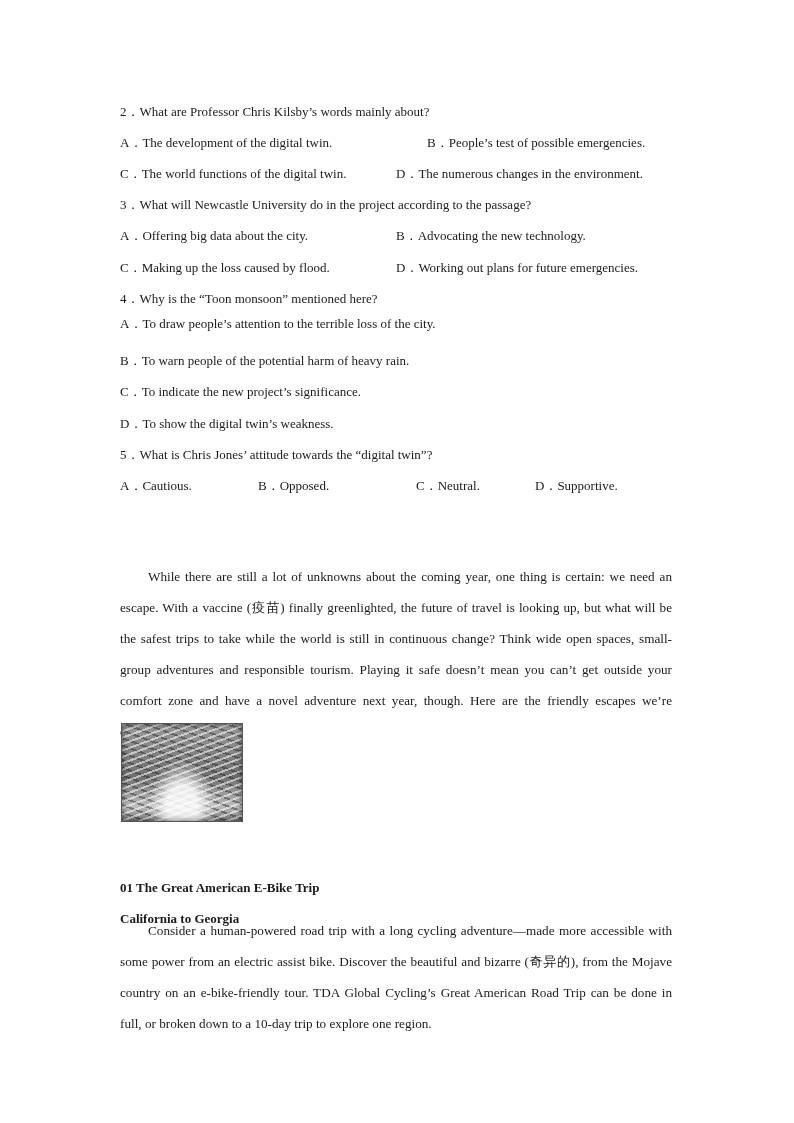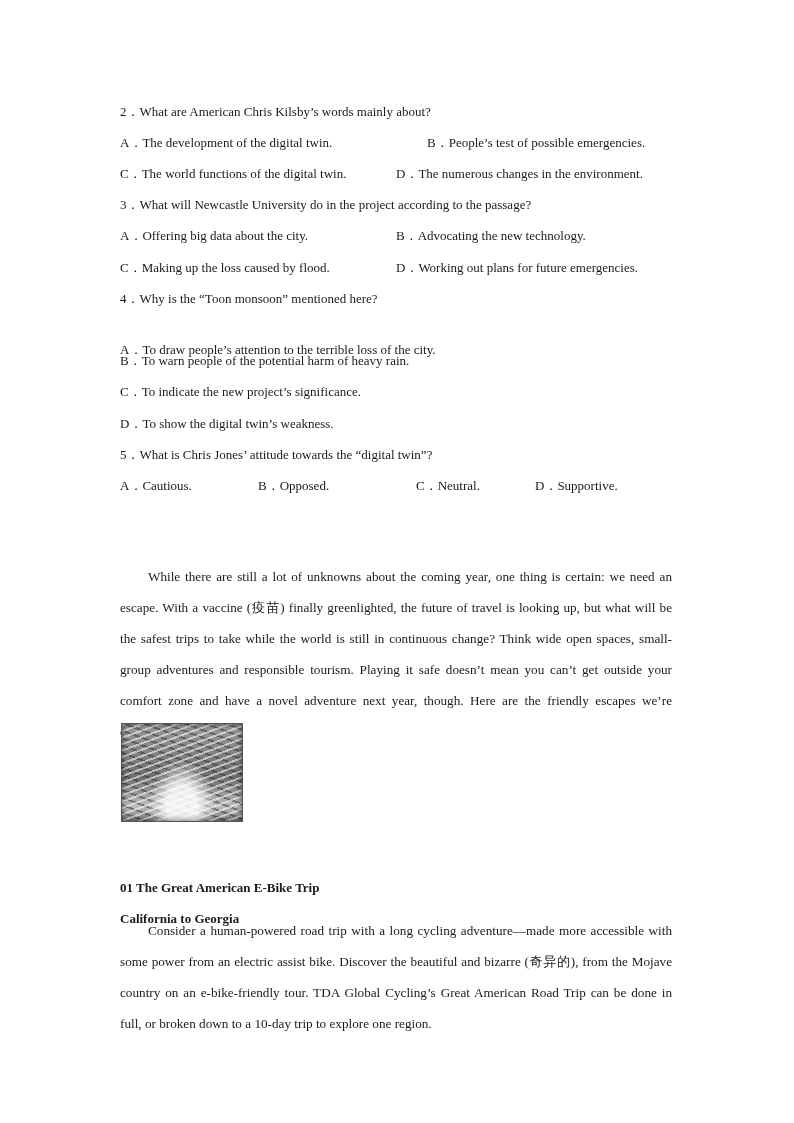--- a/index.html
+++ b/index.html
@@ -22,39 +22,39 @@
         repeating-linear-gradient(160deg, rgba(255,255,255,0.55) 0 2px, transparent 2px 6px),
         repeating-linear-gradient(20deg, rgba(40,40,40,0.45) 0 2px, transparent 2px 7px),
         linear-gradient(180deg, #9a9a9a 0%, #6e6e6e 55%, #bdbdbd 85%, #7a7a7a 100%);
       box-shadow: inset 0 0 6px rgba(0,0,0,0.6);
     }
   </style>
 </head>
 <body>
 
 <div class="line" style="top:104px;">
-  <span>2．</span><span>What are American Chris Kilsby’s words mainly about?</span>
+  <span>2．</span><span>What are Professor Chris Kilsby’s words mainly about?</span>
 </div>
 <div class="opt" style="left:120px;top:135px;"><span>A．</span><span>The development of the digital twin.</span></div>
 <div class="opt" style="left:396px;top:135px;margin-left:31px;"><span>B．</span><span>People’s test of possible emergencies.</span></div>
 <div class="opt" style="left:120px;top:166px;"><span>C．</span><span>The world functions of the digital twin.</span></div>
 <div class="opt" style="left:396px;top:166px;"><span>D．</span><span>The numerous changes in the environment.</span></div>
 
 <div class="line" style="top:197px;">
   <span>3．</span><span>What will Newcastle University do in the project according to the passage?</span>
 </div>
 <div class="opt" style="left:120px;top:228px;"><span>A．</span><span>Offering big data about the city.</span></div>
 <div class="opt" style="left:396px;top:228px;"><span>B．</span><span>Advocating the new technology.</span></div>
 <div class="opt" style="left:120px;top:260px;"><span>C．</span><span>Making up the loss caused by flood.</span></div>
 <div class="opt" style="left:396px;top:260px;"><span>D．</span><span>Working out plans for future emergencies.</span></div>
 
 <div class="line" style="top:291px;">
   <span>4．</span><span>Why is the “Toon monsoon” mentioned here?</span>
 </div>
-<div class="opt" style="left:120px;top:342px;text-align:right;"><span>A．</span><span>To draw people’s attention to the terrible loss of the city.</span></div>
+<div class="opt" style="left:120px;top:316px;text-align:right;"><span>A．</span><span>To draw people’s attention to the terrible loss of the city.</span></div>
 <div class="opt" style="left:120px;top:353px;"><span>B．</span><span>To warn people of the potential harm of heavy rain.</span></div>
 <div class="opt" style="left:120px;top:384px;"><span>C．</span><span>To indicate the new project’s significance.</span></div>
 <div class="opt" style="left:120px;top:416px;text-align:right;"><span>D．</span><span>To show the digital twin’s weakness.</span></div>
 
 <div class="line" style="top:447px;">
   <span>5．</span><span>What is Chris Jones’ attitude towards the “digital twin”?</span>
 </div>
 <div class="opt" style="left:120px;top:478px;"><span>A．</span><span>Cautious.</span></div>
 <div class="opt" style="left:258px;top:478px;"><span>B．</span><span>Opposed.</span></div>
 <div class="opt" style="left:396px;top:478px;margin-left:20px;"><span>C．</span><span>Neutral.</span></div>

